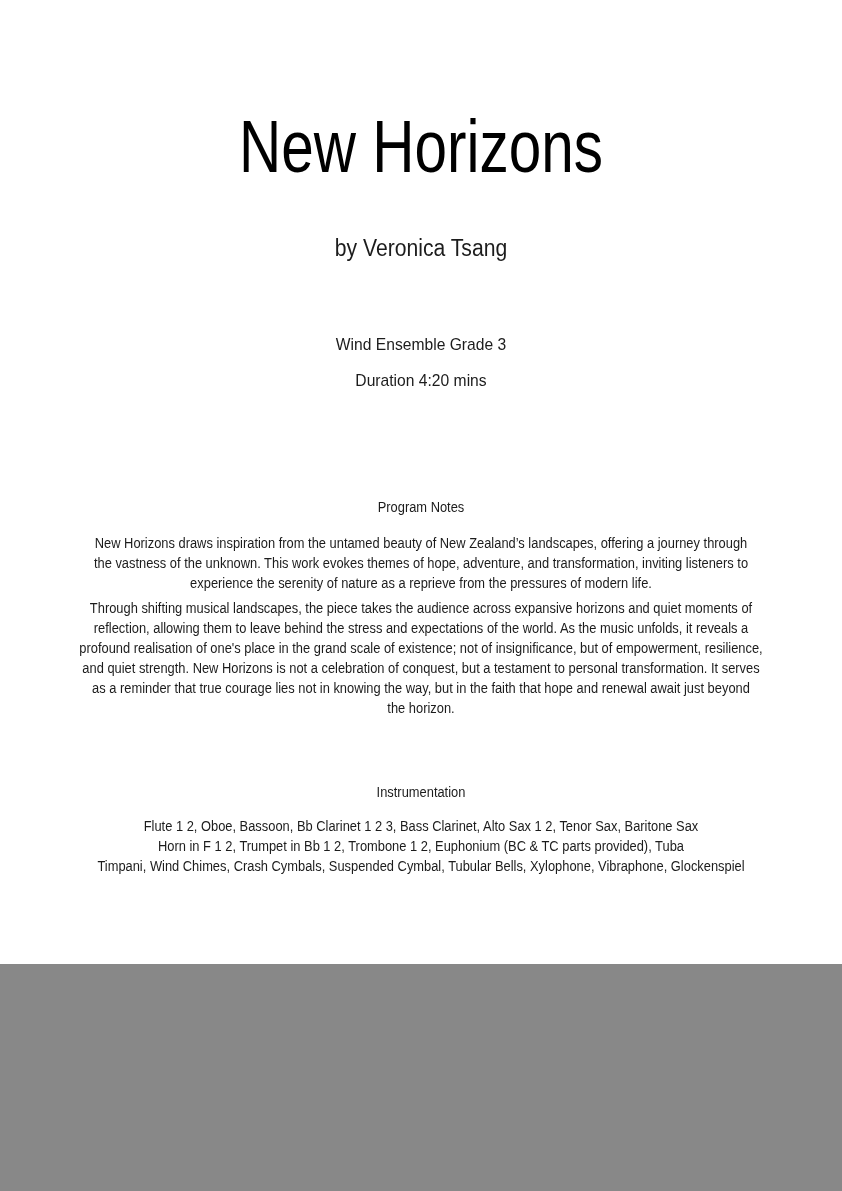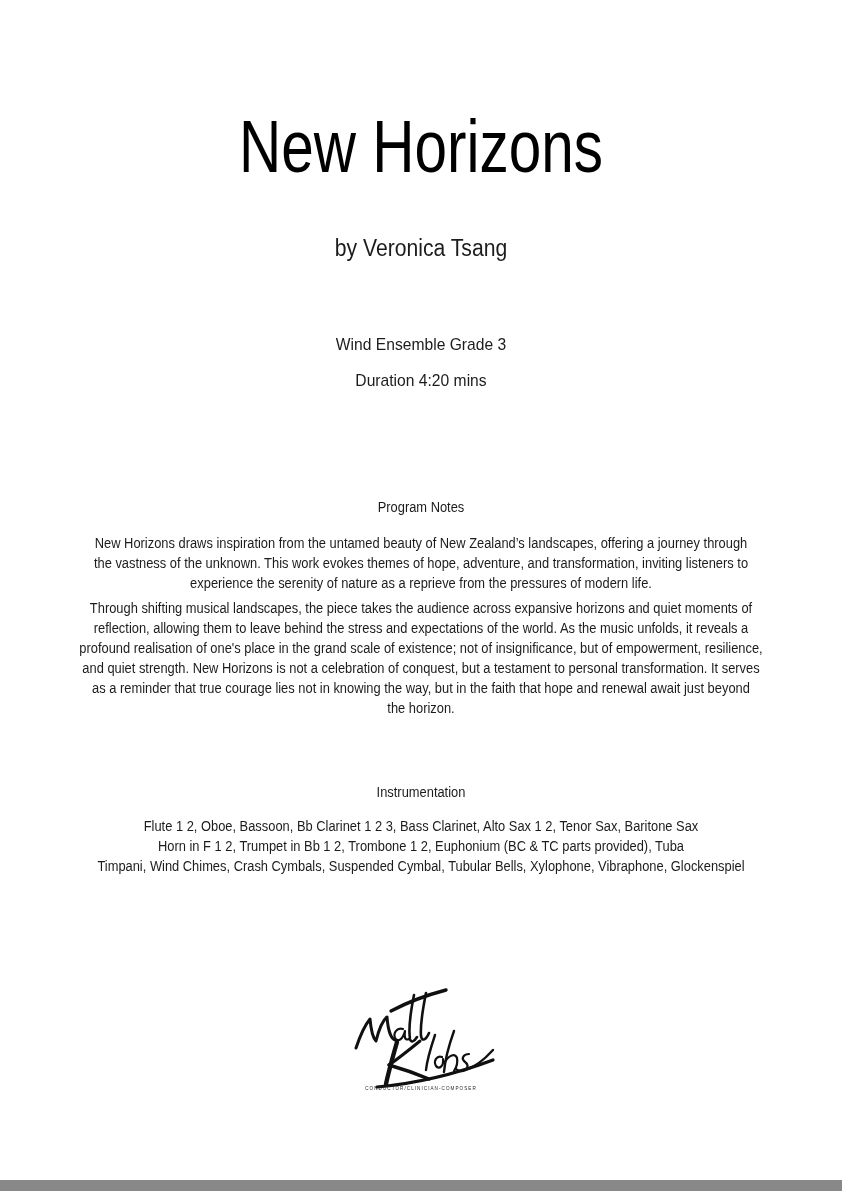--- a/index.html
+++ b/index.html
@@ -1,19 +1,19 @@
 <!DOCTYPE html>
 <html><head>
 <meta charset="utf-8">
 <style>
   html, body { margin: 0; padding: 0; background: #888; }
   .page {
     position: relative;
     width: 842px;
-    height: 1180px;
+    height: 964px;
     margin: 0 auto;
     background: var(--page-bg, #ffffff);
     overflow: hidden;
     font-family: "Liberation Sans", sans-serif;
     color: var(--ink, #1c1c1c);
   }
   .row {
     position: absolute;
     left: 0;
     width: 842px;

